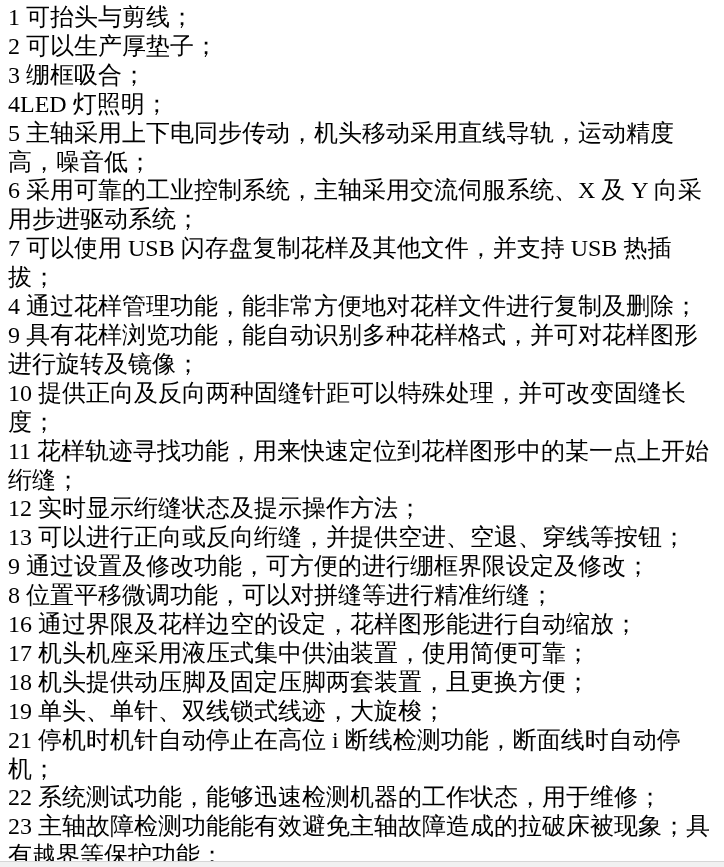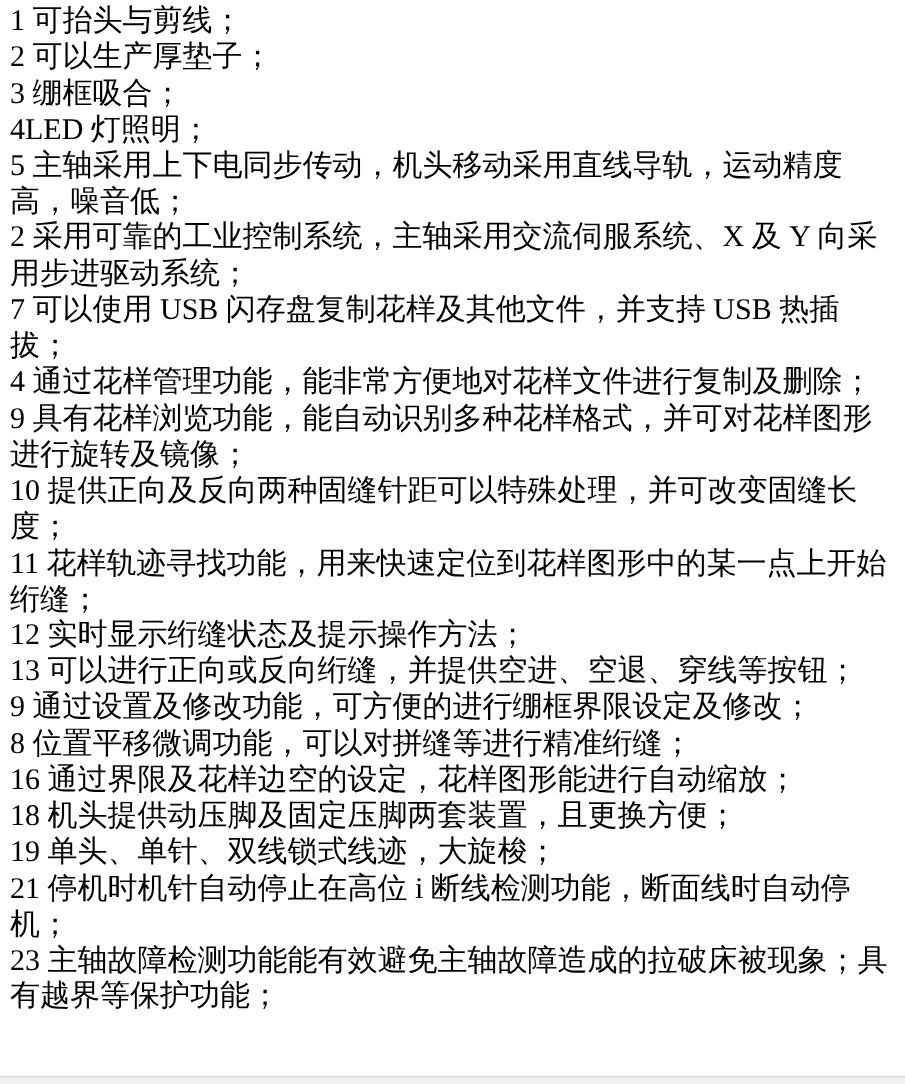--- a/index.html
+++ b/index.html
@@ -38,31 +38,33 @@
 </style>
 </head>
 <body>
 
 <div class="page">
   <p>1 可抬头与剪线；</p>
   <p>2 可以生产厚垫子；</p>
   <p>3 绷框吸合；</p>
   <p>4LED 灯照明；</p>
   <p>5 主轴采用上下电同步传动，机头移动采用直线导轨，运动精度高，噪音低；</p>
-  <p>2 采用可靠的工业控制系统，主轴采用交流伺服系统、X 及 Y 向采用步进驱动系统；</p>
+  <p>6 采用可靠的工业控制系统，主轴采用交流伺服系统、X 及 Y 向采用步进驱动系统；</p>
   <p>7 可以使用 USB 闪存盘复制花样及其他文件，并支持 USB 热插拔；</p>
   <p>4 通过花样管理功能，能非常方便地对花样文件进行复制及删除；</p>
   <p>9 具有花样浏览功能，能自动识别多种花样格式，并可对花样图形进行旋转及镜像；</p>
   <p>10 提供正向及反向两种固缝针距可以特殊处理，并可改变固缝长度；</p>
   <p>11 花样轨迹寻找功能，用来快速定位到花样图形中的某一点上开始绗缝；</p>
   <p>12 实时显示绗缝状态及提示操作方法；</p>
   <p>13 可以进行正向或反向绗缝，并提供空进、空退、穿线等按钮；</p>
   <p>9 通过设置及修改功能，可方便的进行绷框界限设定及修改；</p>
   <p>8 位置平移微调功能，可以对拼缝等进行精准绗缝；</p>
   <p>16 通过界限及花样边空的设定，花样图形能进行自动缩放；</p>
+  <p>17 机头机座采用液压式集中供油装置，使用简便可靠；</p>
   <p>18 机头提供动压脚及固定压脚两套装置，且更换方便；</p>
   <p>19 单头、单针、双线锁式线迹，大旋梭；</p>
   <p>21 停机时机针自动停止在高位 i 断线检测功能，断面线时自动停机；</p>
+  <p>22 系统测试功能，能够迅速检测机器的工作状态，用于维修；</p>
   <p>23 主轴故障检测功能能有效避免主轴故障造成的拉破床被现象；具有越界等保护功能；</p>
 
 </div>
 
 <div class="bottom-bar"></div>
 
 </body></html>

